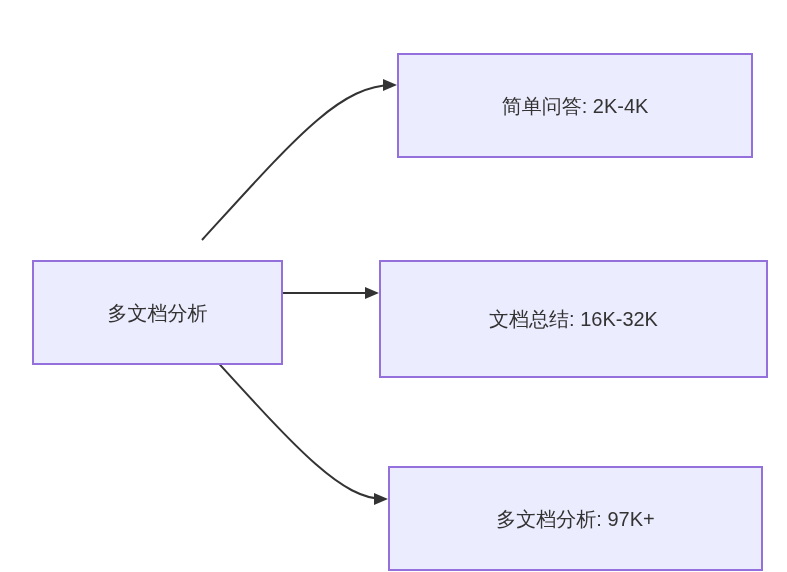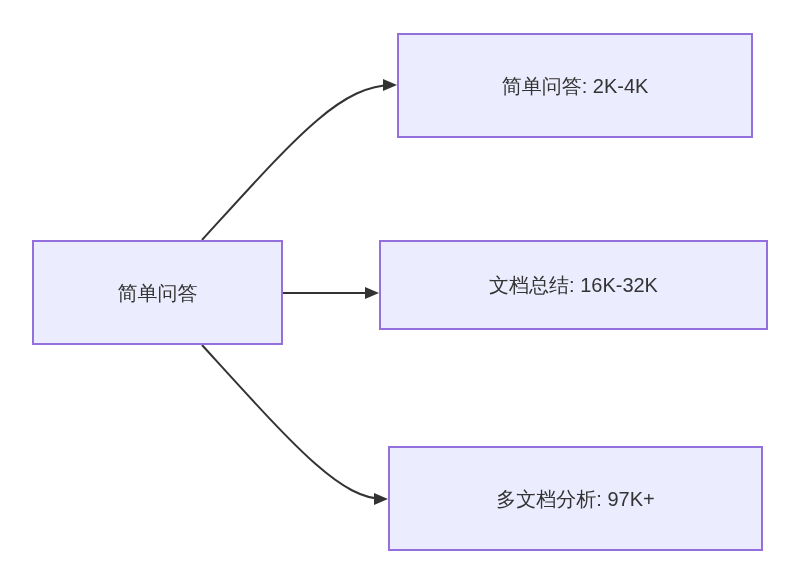--- a/index.html
+++ b/index.html
@@ -38,44 +38,45 @@
     position: absolute;
     background: var(--node-fill);
     border: 2px solid var(--node-border);
     display: flex;
     align-items: center;
     justify-content: center;
     text-align: center;
     color: var(--text);
     font-size: 20px;
     line-height: 1.3;
+    margin-top: 20px;
   }
   .node-root     { left: 32px;  top: 240px; width: 251px; height: 105px; }
   .node-branch-0 { left: 397px; top: 33px;  width: 356px; height: 105px; }
-  .node-branch-1 { left: 379px; top: 240px; width: 389px; height: 90px; }
+  .node-branch-1 { left: 379px; top: 240px; width: 389px; height: 118px; }
   .node-branch-2 { left: 388px; top: 446px; width: 375px; height: 105px; }
 </style>
 </head>
 <body>
 
 <div class="canvas">
 
   <svg class="edges" viewBox="0 0 787 572" xmlns="http://www.w3.org/2000/svg">
     <defs>
       <marker id="arrowhead" viewBox="0 0 14 12" markerWidth="14" markerHeight="12" refX="10" refY="6" orient="auto" markerUnits="userSpaceOnUse">
         <polygon points="0,0 14,6 0,12"></polygon>
       </marker>
     </defs>
     <path class="edge-path" d="M202,240 C295,138 340,85 393,85" marker-end="url(#arrowhead)"></path>
     <path class="edge-path" d="M283,293 L375,293" marker-end="url(#arrowhead)"></path>
     <path class="edge-path" d="M202,345 C295,447 340,499 384,499" marker-end="url(#arrowhead)"></path>
   </svg>
 
   <div class="node node-root">
-    <span>简单问答</span>
+    <span>多文档分析</span>
   </div>
 
   <div class="node node-branch-0">
     <span>简单问答: 2K-4K</span>
   </div>
 
   <div class="node node-branch-1">
     <span>文档总结: 16K-32K</span>
   </div>
 

